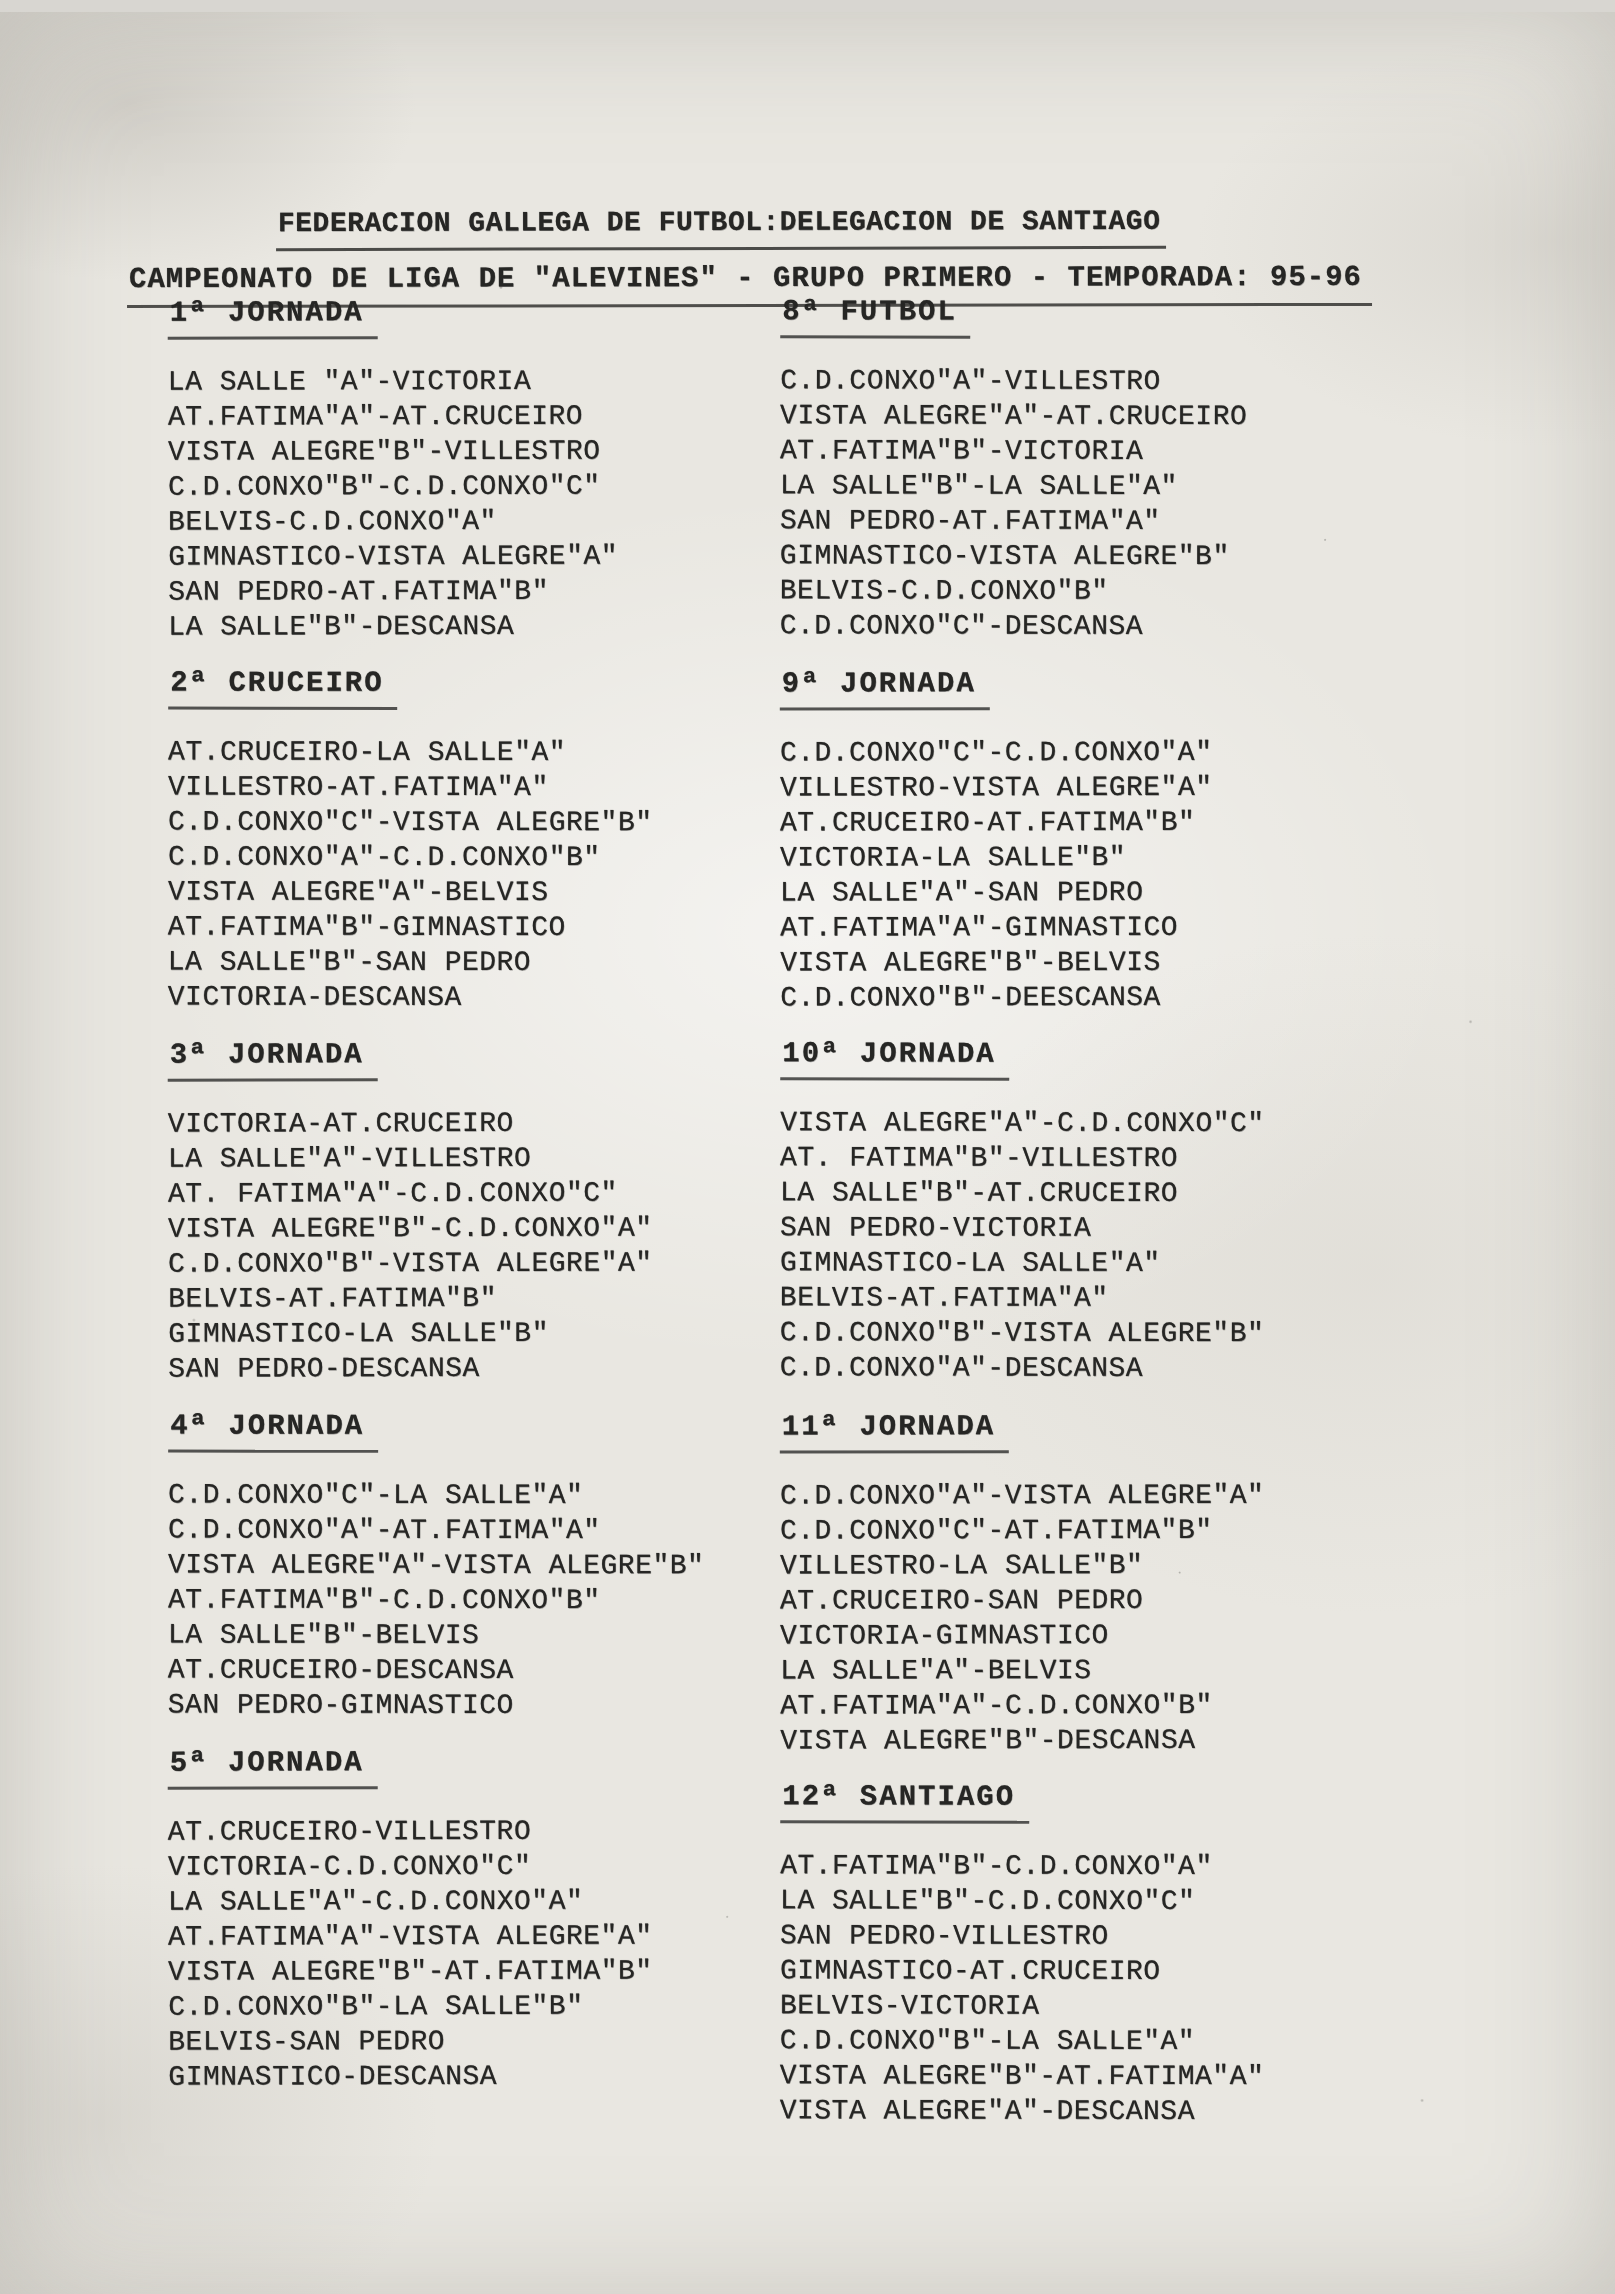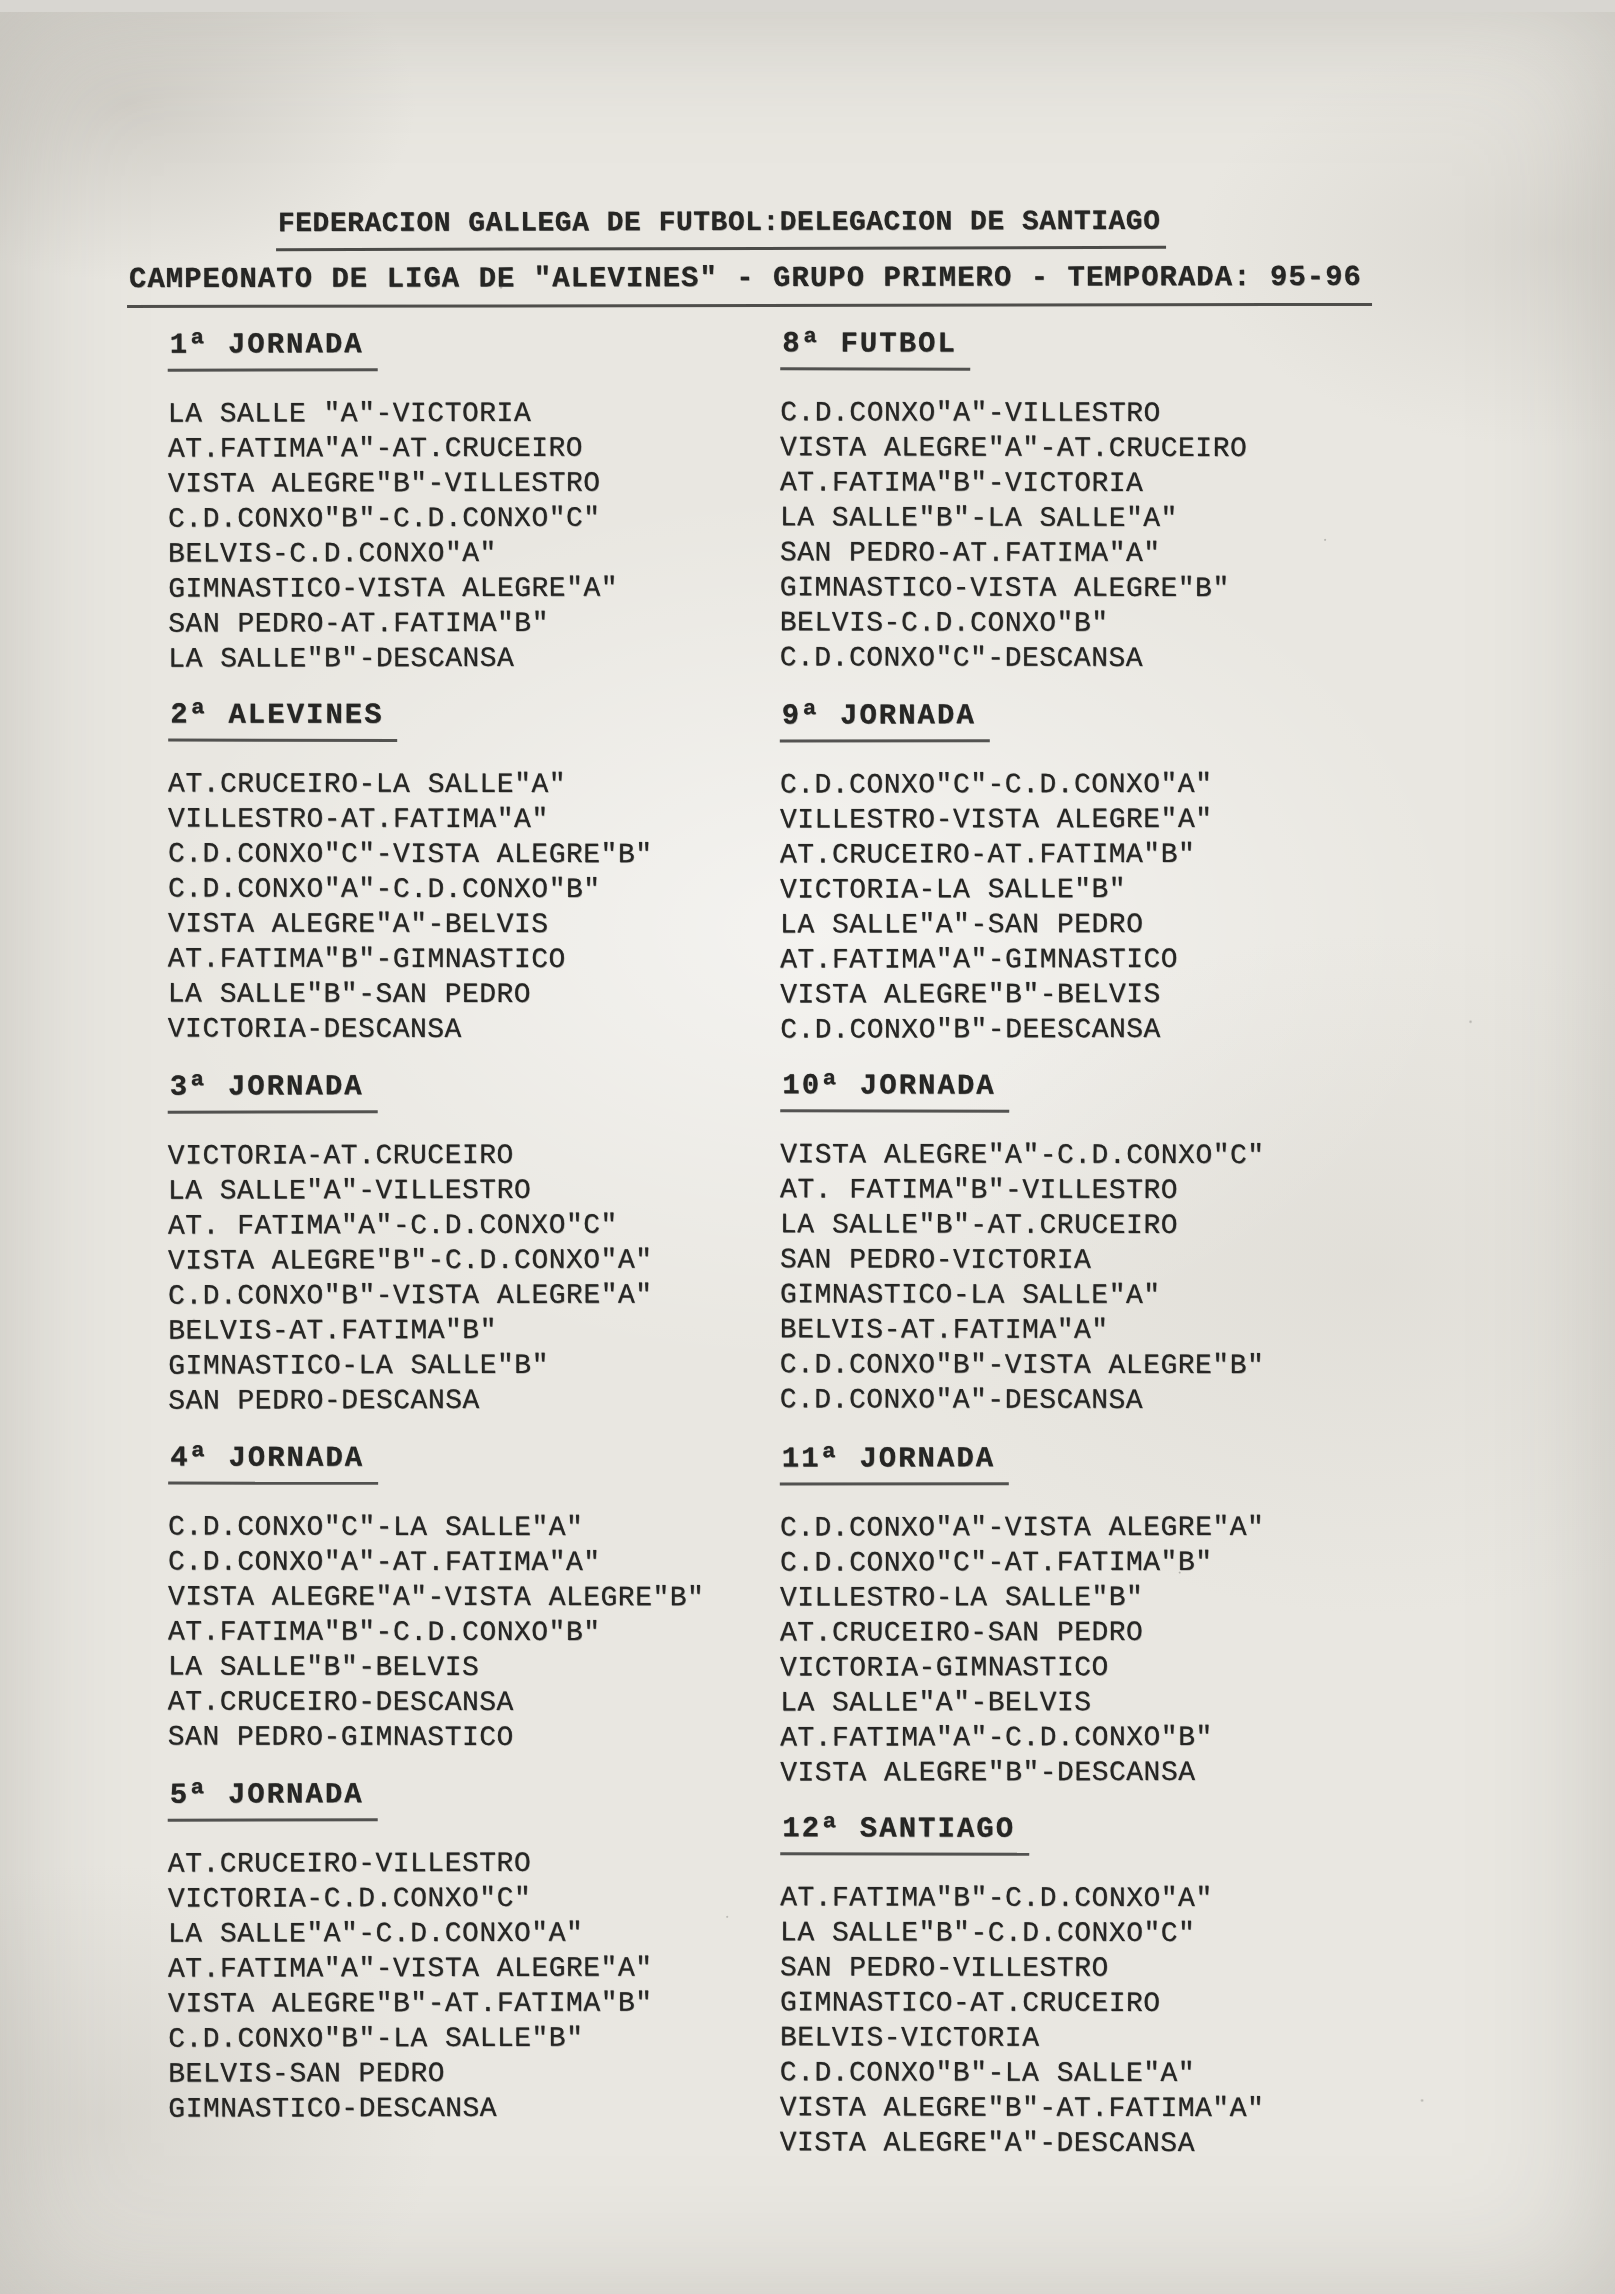--- a/index.html
+++ b/index.html
@@ -57,21 +57,21 @@
     font-size: 29px;
     font-weight: bold;
     letter-spacing: 1px;
     white-space: nowrap;
     padding: 0 9.8px 8.8px 2px;
     border-bottom: 3.9px solid rgba(40,40,38,0.80);
     transform: rotate(-0.1deg);
   }
   .col {
     position: absolute;
-    top: 316px;
+    top: 284px;
   }
   .col-left  { left: 168px; width: 629px; }
   .col-right { left: 780px; width: 780px; }
   .jornada { margin: 0 0 23.4px 0; }
   .jornada-header {
     display: inline-block;
     font-size: 29px;
     font-weight: bold;
     letter-spacing: 2px;
     margin: 0 0 25px 0;
@@ -102,21 +102,21 @@
       <section class="jornada"><div class="jornada-header ink">1ª JORNADA</div><div class="matches">
           <div class="match-line ink">LA SALLE "A"-VICTORIA</div>
           <div class="match-line ink">AT.FATIMA"A"-AT.CRUCEIRO</div>
           <div class="match-line ink">VISTA ALEGRE"B"-VILLESTRO</div>
           <div class="match-line ink">C.D.CONXO"B"-C.D.CONXO"C"</div>
           <div class="match-line ink">BELVIS-C.D.CONXO"A"</div>
           <div class="match-line ink">GIMNASTICO-VISTA ALEGRE"A"</div>
           <div class="match-line ink">SAN PEDRO-AT.FATIMA"B"</div>
           <div class="match-line ink">LA SALLE"B"-DESCANSA</div>
         </div></section>
-      <section class="jornada"><div class="jornada-header ink">2ª ALEVINES</div><div class="matches">
+      <section class="jornada"><div class="jornada-header ink">2ª CRUCEIRO</div><div class="matches">
           <div class="match-line ink">AT.CRUCEIRO-LA SALLE"A"</div>
           <div class="match-line ink">VILLESTRO-AT.FATIMA"A"</div>
           <div class="match-line ink">C.D.CONXO"C"-VISTA ALEGRE"B"</div>
           <div class="match-line ink">C.D.CONXO"A"-C.D.CONXO"B"</div>
           <div class="match-line ink">VISTA ALEGRE"A"-BELVIS</div>
           <div class="match-line ink">AT.FATIMA"B"-GIMNASTICO</div>
           <div class="match-line ink">LA SALLE"B"-SAN PEDRO</div>
           <div class="match-line ink">VICTORIA-DESCANSA</div>
         </div></section>
       <section class="jornada"><div class="jornada-header ink">3ª JORNADA</div><div class="matches">

